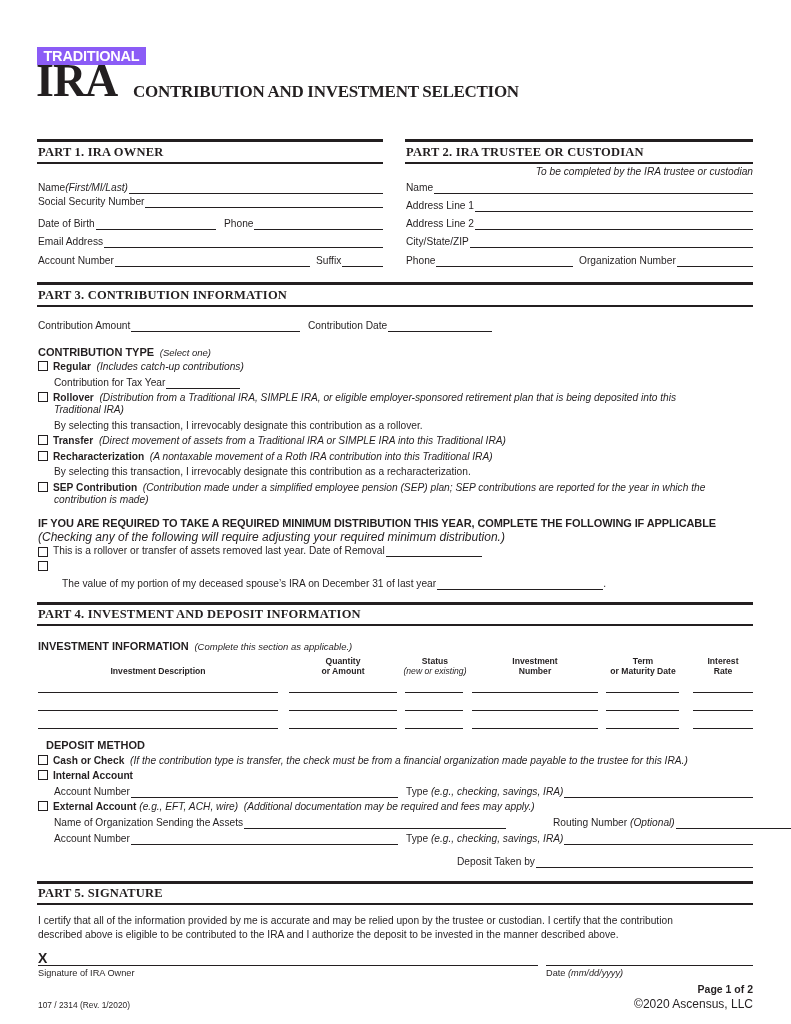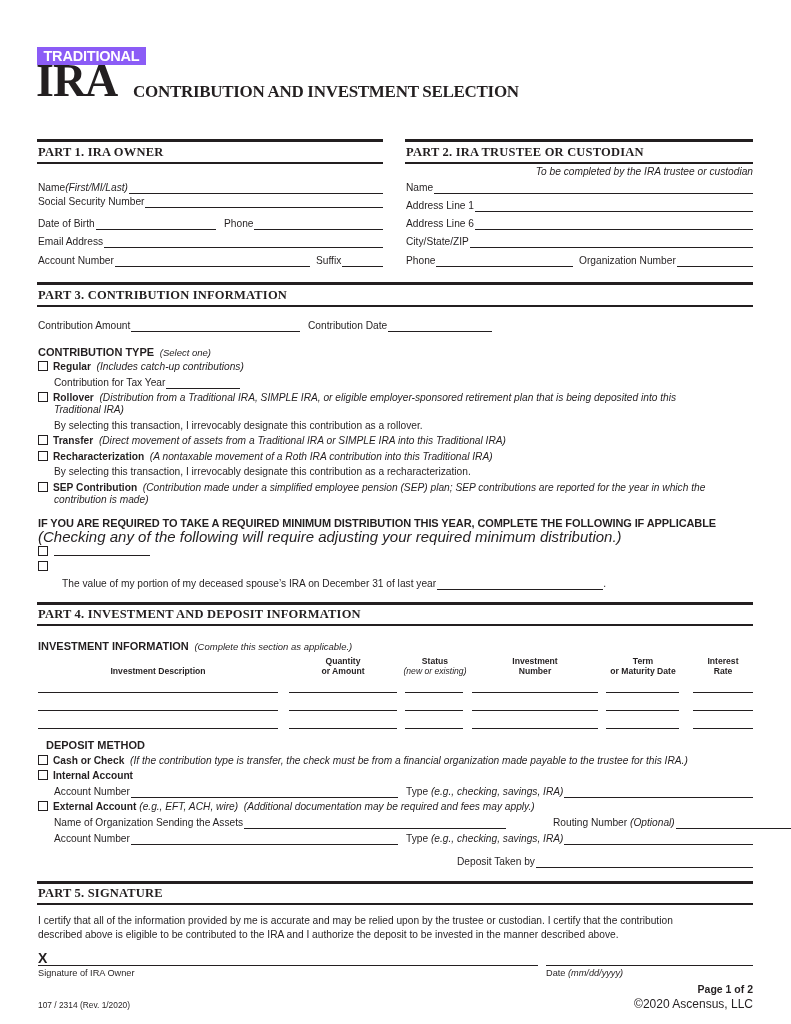--- a/index.html
+++ b/index.html
@@ -67,21 +67,21 @@
 
 <div class="field" style="left:406px;top:182px;width:347px;">
   <span>Name</span>
   <span class="line"></span>
 </div>
 <div class="field" style="left:406px;top:200px;width:347px;">
   <span>Address Line 1</span>
   <span class="line"></span>
 </div>
 <div class="field" style="left:406px;top:218px;width:347px;">
-  <span>Address Line 6</span>
+  <span>Address Line 2</span>
   <span class="line"></span>
 </div>
 <div class="field" style="left:406px;top:236px;width:347px;">
   <span>City/State/ZIP</span>
   <span class="line"></span>
 </div>
 <div class="field" style="left:406px;top:255px;width:167px;">
   <span>Phone</span>
   <span class="line"></span>
 </div>
@@ -126,23 +126,24 @@
 <div class="row" style="left:38px;top:451px;">
   <span class="cb"></span><span class="b">Recharacterization</span>&nbsp;&nbsp;<span class="it">(A nontaxable movement of a Roth IRA contribution into this Traditional IRA)</span>
 </div>
 <div class="row" style="left:54px;top:466px;">By selecting this transaction, I irrevocably designate this contribution as a recharacterization.</div>
 <div class="row" style="left:38px;top:482px;">
   <span class="cb"></span><span class="b">SEP Contribution</span>&nbsp;&nbsp;<span class="it">(Contribution made under a simplified employee pension (SEP) plan; SEP contributions are reported for the year in which the</span>
 </div>
 <div class="row it" style="left:54px;top:494px;">contribution is made)</div>
 
 <div class="row b" style="left:38px;top:517px;font-size:11px;letter-spacing:-0.1px;">IF YOU ARE REQUIRED TO TAKE A REQUIRED MINIMUM DISTRIBUTION THIS YEAR, COMPLETE THE FOLLOWING IF APPLICABLE</div>
-<div class="row it" style="left:38px;top:531px;font-size:15px;">(Checking any of the following will require adjusting your required minimum distribution.)</div>
+<div class="row it" style="left:38px;top:531px;font-size:12px;">(Checking any of the following will require adjusting your required minimum distribution.)</div>
 <div class="row" style="left:38px;top:545px;display:flex;align-items:flex-end;">
   <span class="cb"></span>
+    <span>This is a rollover or transfer of assets removed last year. Date of Removal</span>
     <span style="display:inline-block;width:96px;border-bottom:1px solid #231f20;height:10px;margin-left:1px;"></span>
 </div>
 <div class="row" style="left:38px;top:561px;">
   <span class="cb"></span>
 </div>
 <div class="row" style="left:54px;top:578px;display:flex;align-items:flex-end;margin-left:8px;">
   <span>The value of my portion of my deceased spouse’s IRA on December 31 of last year</span>
     <span style="display:inline-block;width:166px;border-bottom:1px solid #231f20;height:10px;margin-left:1px;"></span>
     <span>.</span>
 </div>

